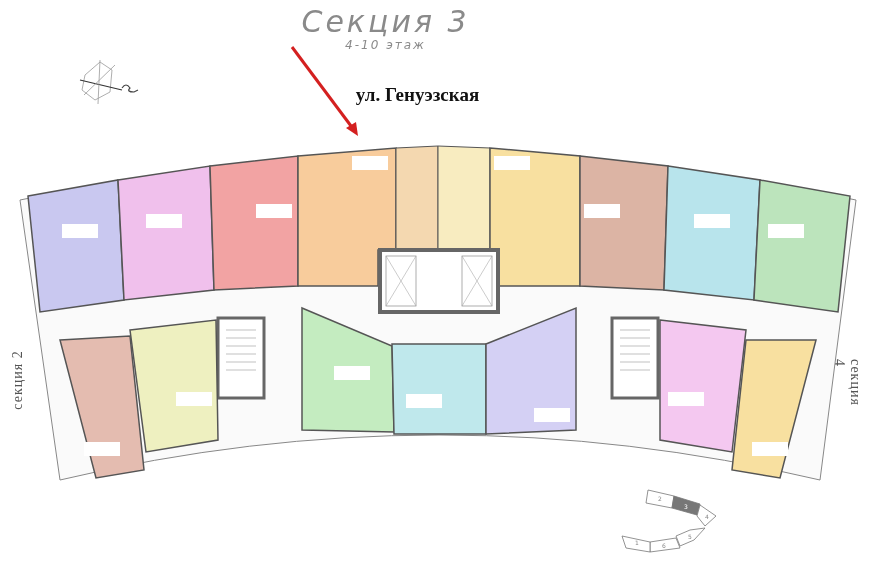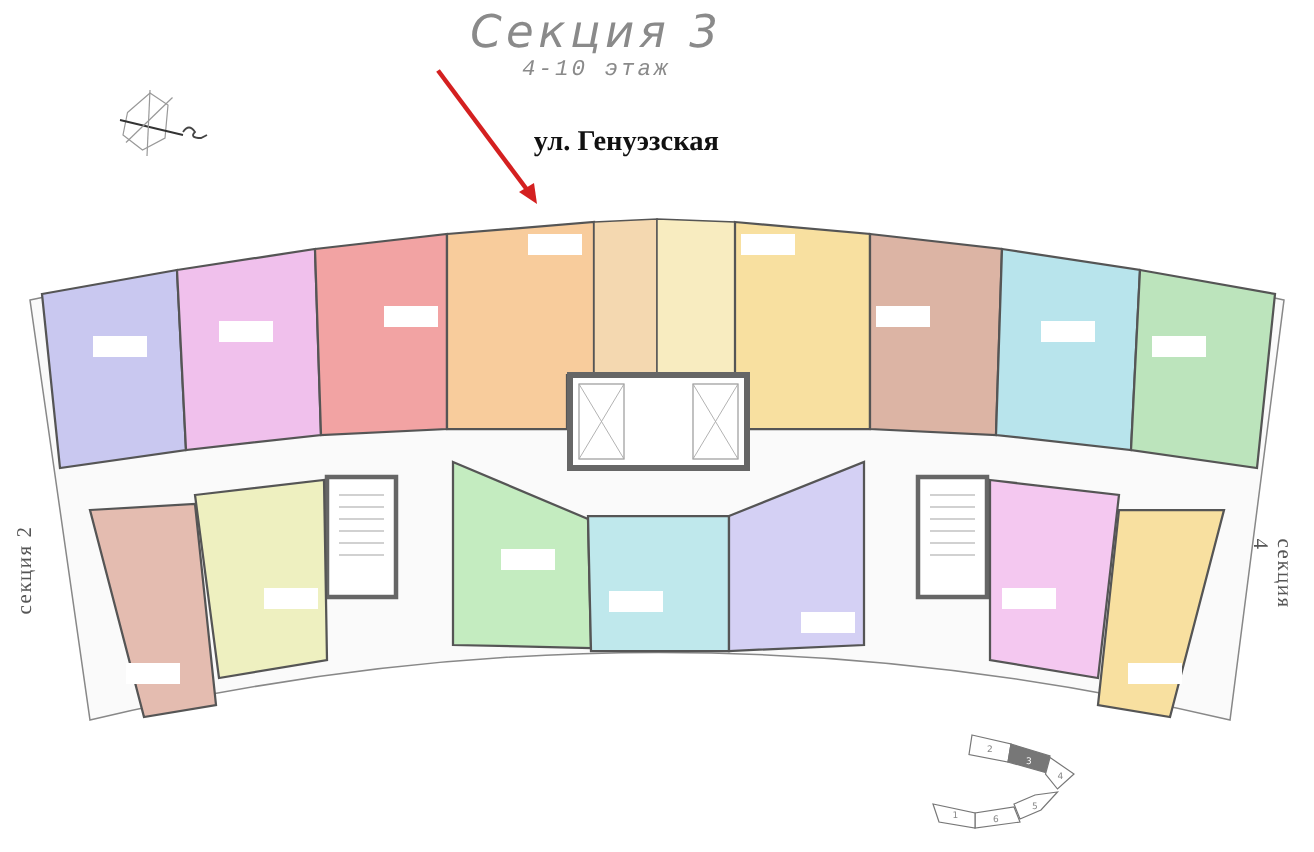--- a/index.html
+++ b/index.html
@@ -1,19 +1,19 @@
 <!DOCTYPE html>
 <html><head>
 <meta charset="utf-8">
 <style>
   html, body { margin:0; padding:0; }
   body { width:876px; height:568px; background:#ffffff; position:relative; overflow:hidden; font-family:"DejaVu Sans", sans-serif; }
-  .title { position:absolute; left:12px; width:771px; text-align:center; color:#8a8a8a; font-style:italic; font-family:"DejaVu Sans", sans-serif; }
+  .title { position:absolute; left:0; width:771px; text-align:center; color:#8a8a8a; font-style:italic; font-family:"DejaVu Sans", sans-serif; }
   .t1 { top:4px; font-size:30px; letter-spacing:3px; }
-  .t2 { top:38px; font-size:15px; letter-spacing:2px;font-family:Liberation Mono, monospace; }
+  .t2 { top:38px; font-size:12px; letter-spacing:2px; }
   .street { position:absolute; top:84px; left:0; width:835px; text-align:center; font-family:"Liberation Serif", serif; font-weight:bold; font-size:19px; color:#111; }
   .side-label { position:absolute; font-family:"Liberation Serif", serif; font-size:14px; color:#555; letter-spacing:1px; }
   .side-left { left:-12px; top:372px; transform:rotate(-90deg); }
   .side-right { left:818px; top:372px; transform:rotate(90deg); }
   svg { position:absolute; left:0; top:0; }
 </style>
 </head>
 <body>
 
 <div class="title t1">Секция 3</div>

